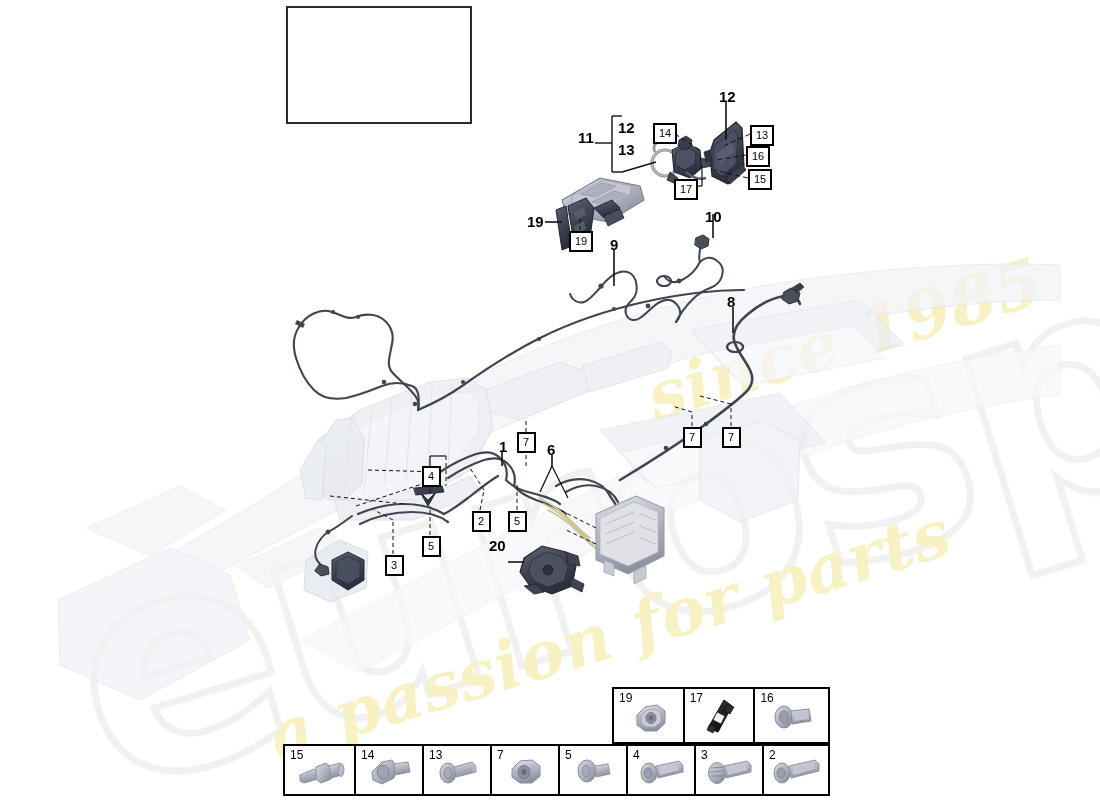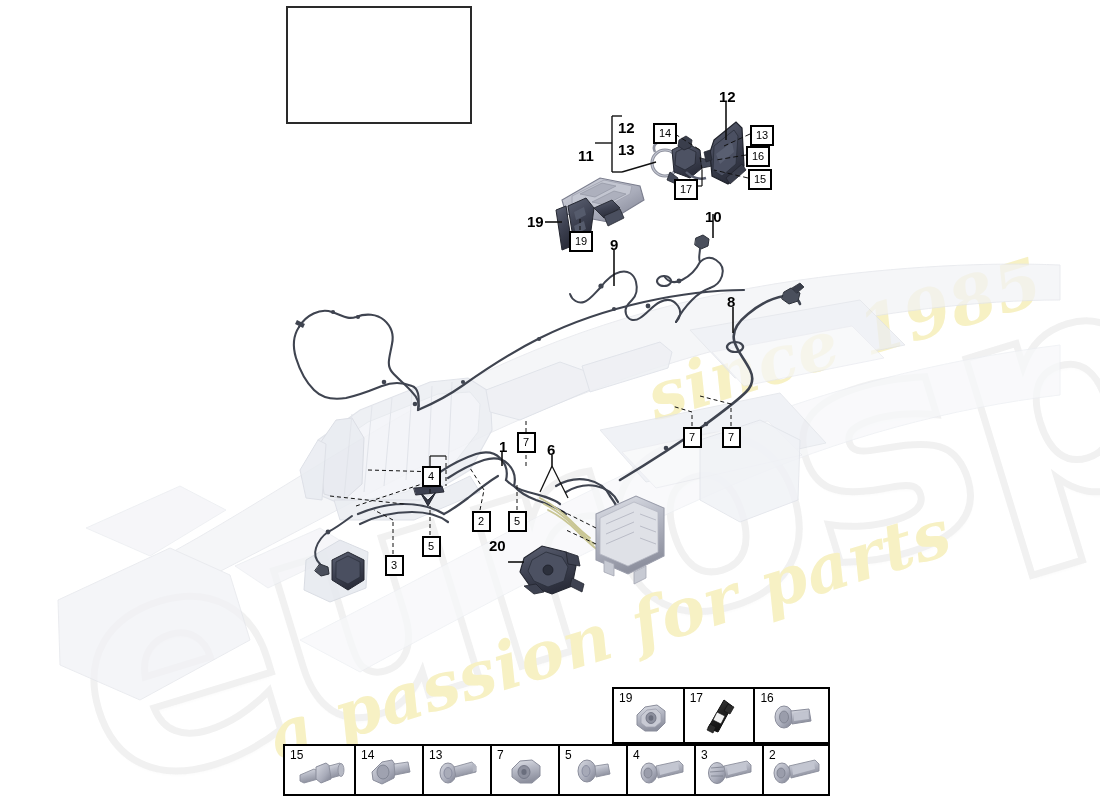--- a/index.html
+++ b/index.html
@@ -462,21 +462,21 @@
 
       <path d="M52,40 l6,-3 l3,3 l-6,3 z" fill="#9a9eac"></path>
       <circle cx="48" cy="36" r="2" fill="#b9bcc7"></circle>
       <path d="M24,64 l16,-6 l3,3 l-16,6 z" fill="#eceef2" opacity="0.9"></path>
       <path d="M96,60 l6,-1 l1,3 l-6,1 z" fill="#dfe1e7"></path>
     </g>
   </svg>
 
   <div class="veh-box"></div>
 
-  <div class="bold-num" style="left:578px; top:148px;">11</div>
+  <div class="bold-num" style="left:578px; top:130px;">11</div>
   <div class="bold-num" style="left:618px; top:120px;">12</div>
   <div class="bold-num" style="left:618px; top:142px;">13</div>
   <div class="bold-num" style="left:719px; top:89px;">12</div>
   <div class="bold-num" style="left:527px; top:214px;">19</div>
   <div class="bold-num" style="left:705px; top:209px;">10</div>
   <div class="bold-num" style="left:610px; top:237px;">9</div>
   <div class="bold-num" style="left:727px; top:294px;">8</div>
   <div class="bold-num" style="left:499px; top:439px;">1</div>
   <div class="bold-num" style="left:547px; top:442px;">6</div>
   <div class="bold-num" style="left:489px; top:538px;">20</div>

